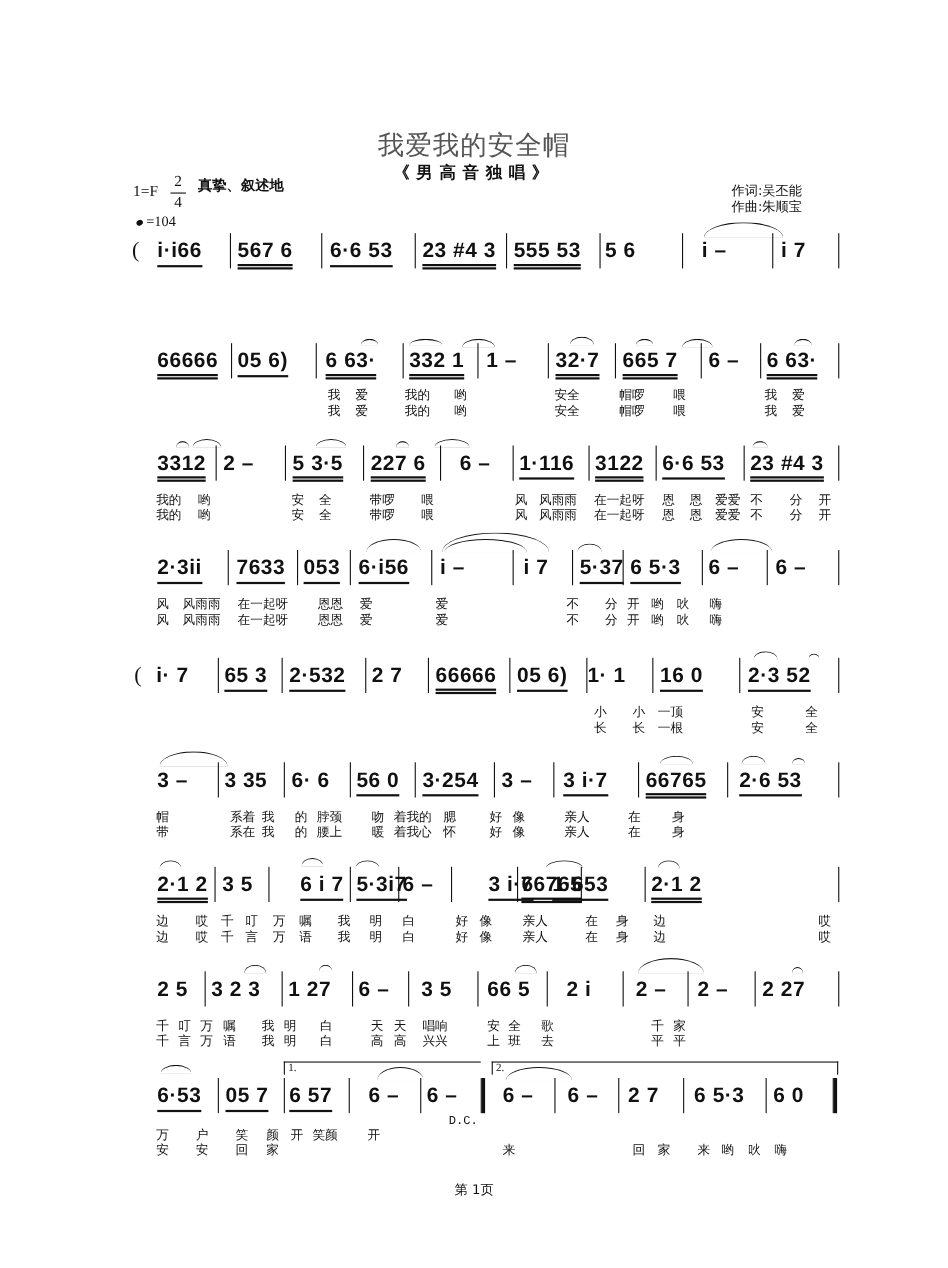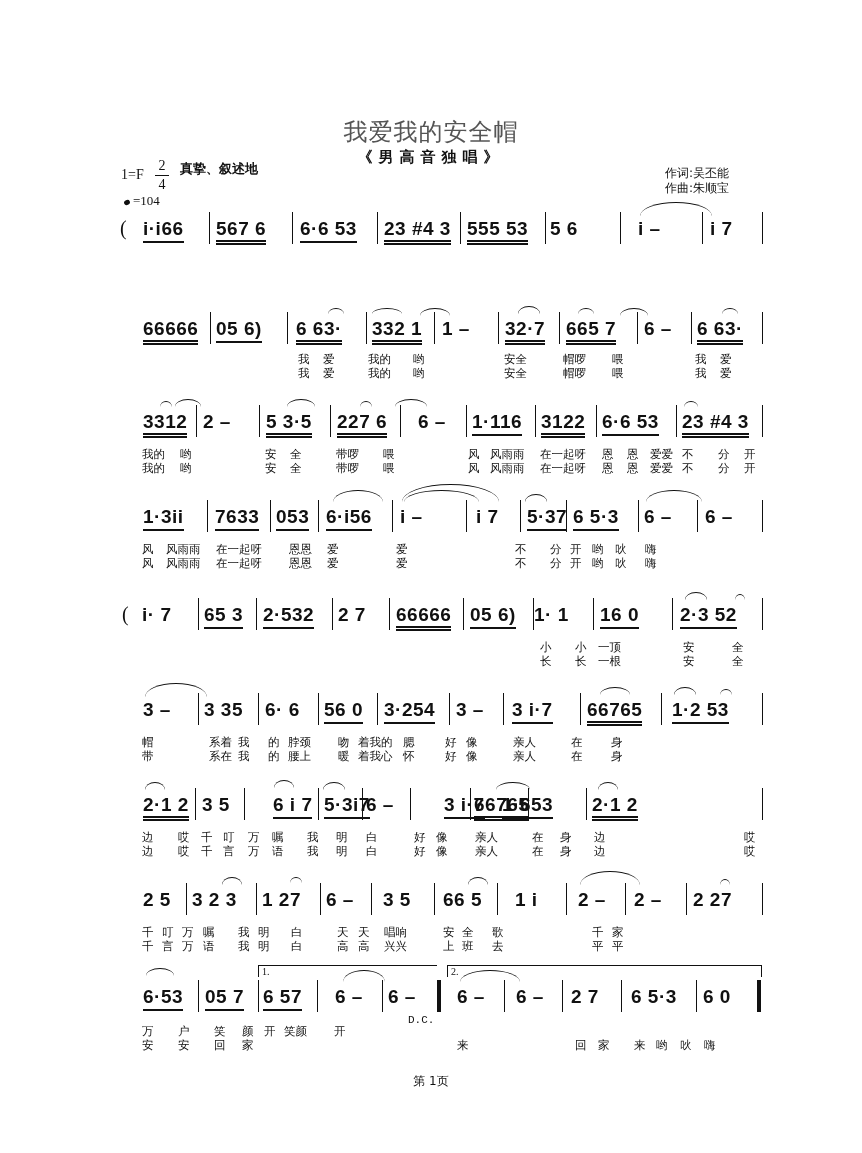--- a/index.html
+++ b/index.html
@@ -177,21 +177,21 @@
   <div class="lyr" style="left:602px; top:56px">恩</div>
   <div class="lyr" style="left:627px; top:56px">恩</div>
   <div class="lyr" style="left:650px; top:56px">爱爱</div>
   <div class="lyr" style="left:682px; top:56px">不</div>
   <div class="lyr" style="left:718px; top:56px">分</div>
   <div class="lyr" style="left:744px; top:56px">开</div>
 </div>
 
 <div class="row" style="top:500px;">
   <div class="notes">
-    <span class="n u1" style="left:143px">1·3ii</span>
+    <span class="n u1" style="left:143px">2·3ii</span>
     <div class="bar" style="left:207px"></div>
     <span class="n u1" style="left:215px">7633</span>
     <div class="bar" style="left:270px"></div>
     <span class="n u1" style="left:276px">053</span>
     <div class="bar" style="left:318px"></div>
     <span class="n u1" style="left:326px">6·i56</span>
     <div class="slur" style="left:333px; top:-10px; width:50px; height:12px;"></div>
     <div class="bar" style="left:392px"></div>
     <span class="n" style="left:400px">i –</span>
     <div class="slur" style="left:402px; top:-16px; width:97px; height:18px;"></div>
@@ -285,21 +285,21 @@
     <div class="bar" style="left:377px"></div>
     <span class="n u1" style="left:384px">3·254</span>
     <div class="bar" style="left:449px"></div>
     <span class="n" style="left:456px">3 –</span>
     <div class="bar" style="left:503px"></div>
     <span class="n u1" style="left:512px">3 i·7</span>
     <div class="bar" style="left:580px"></div>
     <span class="n u2" style="left:587px">66765</span>
     <div class="slur" style="left:600px; top:-6px; width:30px; height:8px;"></div>
     <div class="bar" style="left:661px"></div>
-    <span class="n u1" style="left:672px">1·2 53</span>
+    <span class="n u1" style="left:672px">2·6 53</span>
     <div class="slur" style="left:674px; top:-6px; width:22px; height:8px;"></div>
     <div class="slur" style="left:720px; top:-4px; width:12px; height:6px;"></div>
     <div class="bar" style="left:762px"></div>
   </div>
   <div class="lyr" style="left:142px; top:42px">帽</div>
   <div class="lyr" style="left:209px; top:42px">系着</div>
   <div class="lyr" style="left:238px; top:42px">我</div>
   <div class="lyr" style="left:268px; top:42px">的</div>
   <div class="lyr" style="left:288px; top:42px">脖颈</div>
   <div class="lyr" style="left:338px; top:42px">吻</div>
@@ -395,21 +395,21 @@
     <span class="n" style="left:262px">1 27</span>
     <div class="slur" style="left:290px; top:-6px; width:12px; height:6px;"></div>
     <div class="bar" style="left:320px"></div>
     <span class="n" style="left:326px">6 –</span>
     <div class="bar" style="left:371px"></div>
     <span class="n" style="left:383px">3 5</span>
     <div class="bar" style="left:434px"></div>
     <span class="n" style="left:443px">66 5</span>
     <div class="slur" style="left:468px; top:-6px; width:20px; height:8px;"></div>
     <div class="bar" style="left:497px"></div>
-    <span class="n" style="left:515px">1 i</span>
+    <span class="n" style="left:515px">2 i</span>
     <div class="bar" style="left:566px"></div>
     <span class="n" style="left:578px">2 –</span>
     <div class="slur" style="left:580px; top:-12px; width:60px; height:14px;"></div>
     <div class="bar" style="left:625px"></div>
     <span class="n" style="left:634px">2 –</span>
     <div class="bar" style="left:686px"></div>
     <span class="n" style="left:693px">2 27</span>
     <div class="slur" style="left:720px; top:-4px; width:10px; height:6px;"></div>
     <div class="bar" style="left:762px"></div>
   </div>

